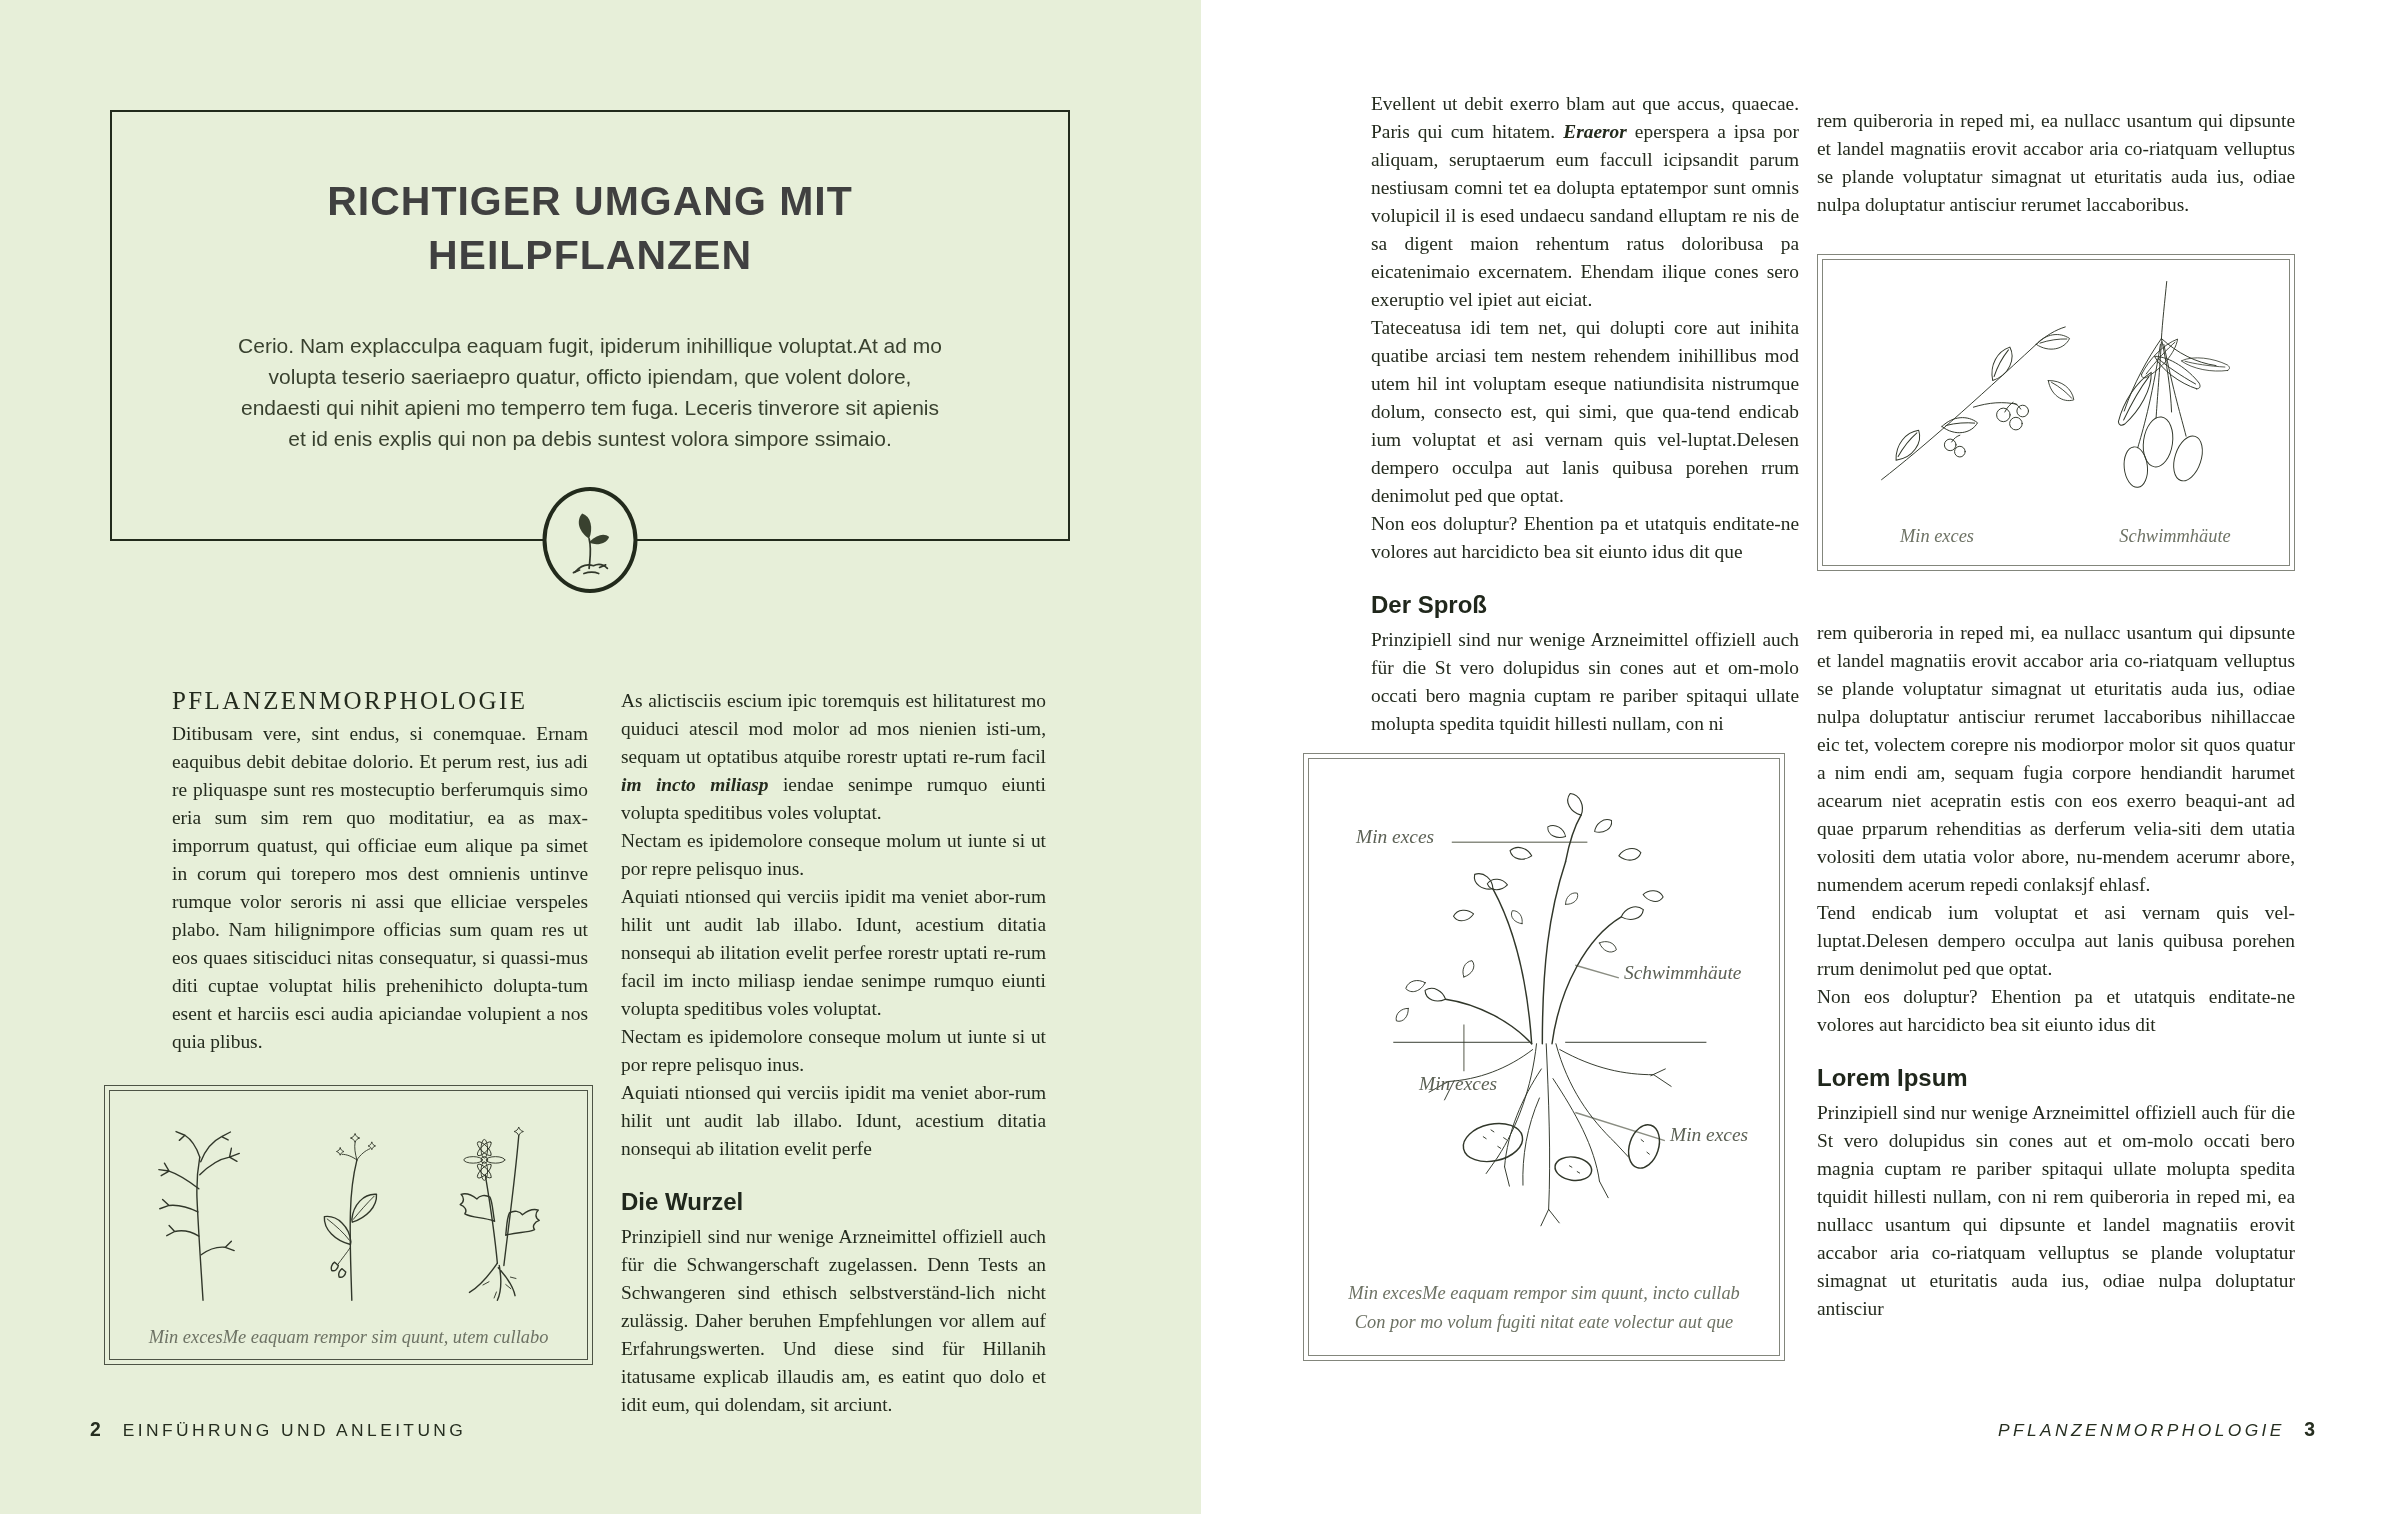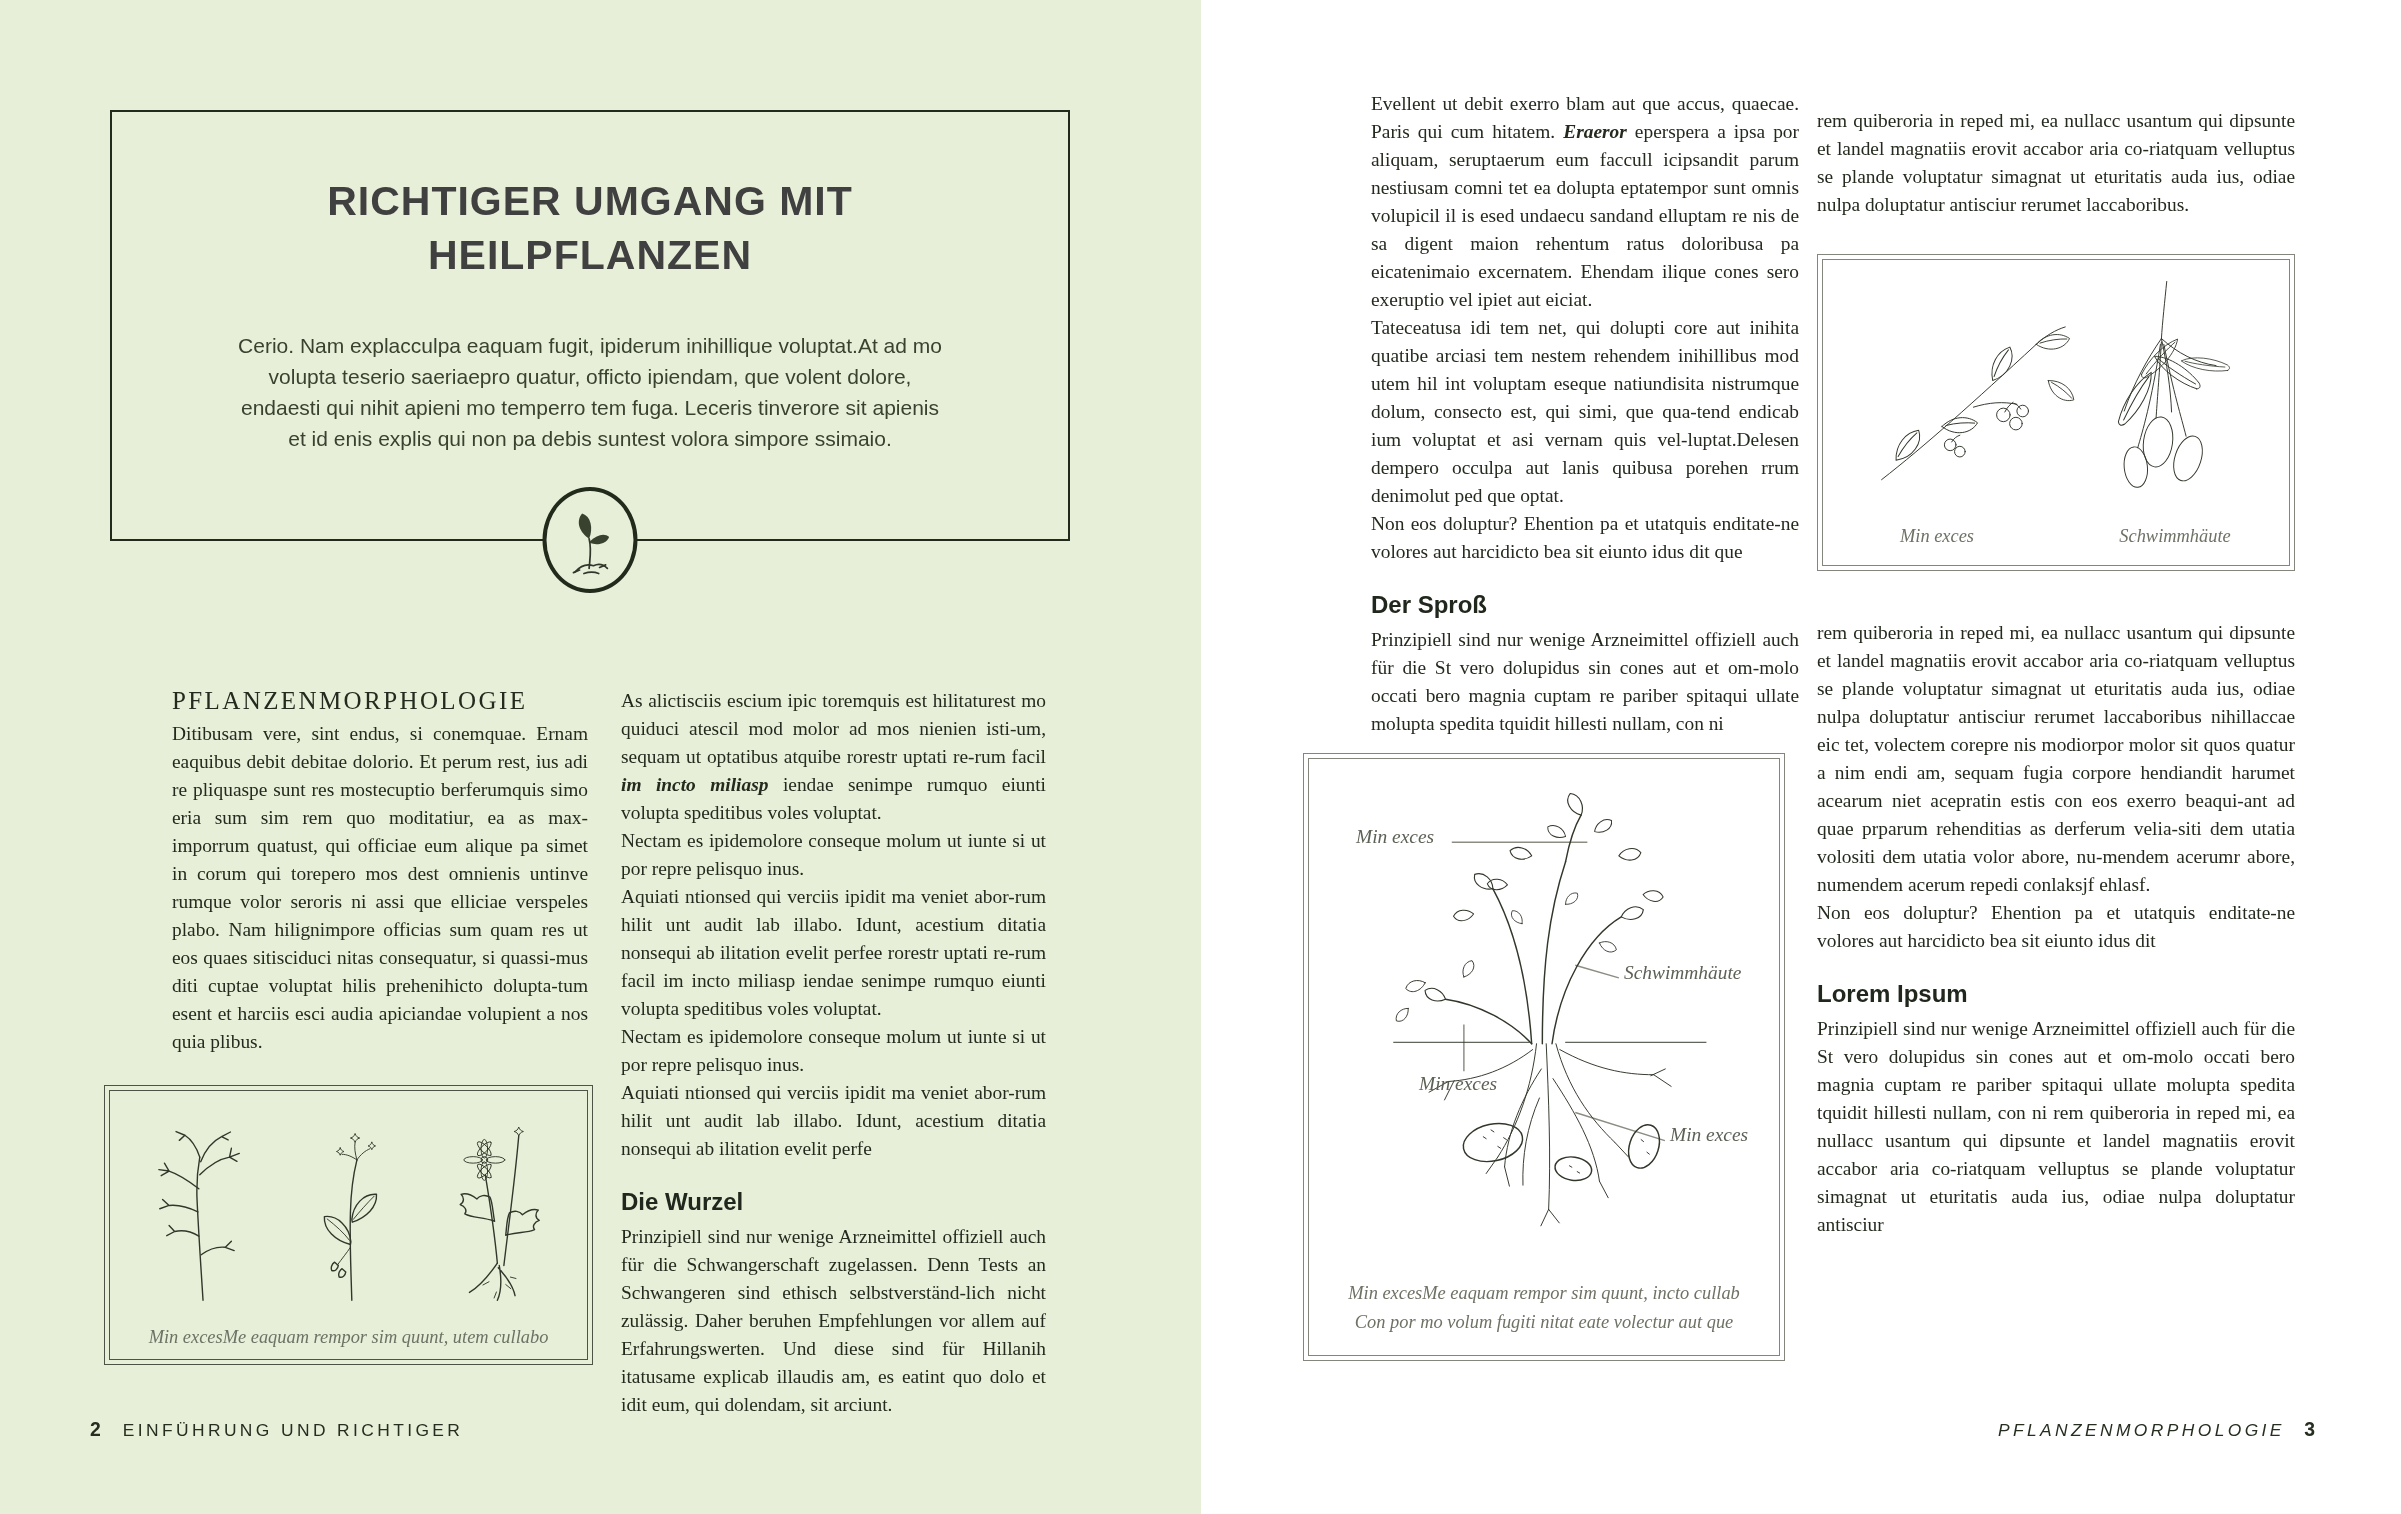--- a/index.html
+++ b/index.html
@@ -172,21 +172,21 @@
       <p class="body"><span>Nectam es ipidemolore conseque molum ut iunte si ut por repre pelisquo inus.</span></p>
       <p class="body"><span>Aquiati ntionsed qui verciis ipidit ma veniet abor-rum hilit unt audit lab illabo. Idunt, acestium ditatia nonsequi ab ilitation evelit perfee rorestr uptati re-rum facil im incto miliasp iendae senimpe rumquo eiunti volupta speditibus voles voluptat.</span></p>
       <p class="body"><span>Nectam es ipidemolore conseque molum ut iunte si ut por repre pelisquo inus.</span></p>
       <p class="body"><span>Aquiati ntionsed qui verciis ipidit ma veniet abor-rum hilit unt audit lab illabo. Idunt, acestium ditatia nonsequi ab ilitation evelit perfe</span></p>
       <h3 class="sans-head">Die Wurzel</h3>
       <p class="body">Prinzipiell sind nur wenige Arzneimittel offiziell auch für die Schwangerschaft zugelassen. Denn Tests an Schwangeren sind ethisch selbstverständ-lich nicht zulässig. Daher beruhen Empfehlungen vor allem auf Erfahrungswerten. Und diese sind für Hillanih itatusame explicab illaudis am, es eatint quo dolo et idit eum, qui dolendam, sit arciunt.</p>
     </div>
 
     <div class="footer footer-left">
       <span class="num">2</span>
-      <span class="label">EINFÜHRUNG UND RICHTIGER</span>
+      <span class="label">EINFÜHRUNG UND ANLEITUNG</span>
     </div>
   </section>
 
   <section class="page right">
 
     <div class="col col-r1">
       <p class="body"><span>Evellent ut debit exerro blam aut que accus, quaecae. Paris qui cum hitatem. </span><span class="seg-em">Eraeror</span><span> eperspera a ipsa por aliquam, seruptaerum eum faccull icipsandit parum nestiusam comni tet ea dolupta eptatempor sunt omnis volupicil il is esed undaecu sandand elluptam re nis de sa digent maion rehentum ratus doloribusa pa eicatenimaio excernatem. Ehendam ilique cones sero exeruptio vel ipiet aut eiciat.</span></p>
       <p class="body"><span>Tateceatusa idi tem net, qui dolupti core aut inihita quatibe arciasi tem nestem rehendem inihillibus mod utem hil int voluptam eseque natiundisita nistrumque dolum, consecto est, qui simi, que qua-tend endicab ium voluptat et asi vernam quis vel-luptat.Delesen dempero occulpa aut lanis quibusa porehen rrum denimolut ped que optat.</span></p>
       <p class="body"><span>Non eos doluptur? Ehention pa et utatquis enditate-ne volores aut harcidicto bea sit eiunto idus dit que</span></p>
       <h3 class="sans-head">Der Sproß</h3>
@@ -237,20 +237,21 @@
             <ellipse cx="744" cy="396" rx="27" ry="48" transform="rotate(18 744 396)"></ellipse>
             <ellipse cx="636" cy="414" rx="24" ry="42" transform="rotate(-6 636 414)"></ellipse>
             <path d="M689 155 C684 230 680 280 678 312 M694 160 C714 260 730 310 740 350 M687 160 C668 280 650 340 640 374"></path>
           </g>
         </svg>
         <div class="cap-l">Min exces</div>
         <div class="cap-r">Schwimmhäute</div>
       </figure>
 
       <p class="body"><span>rem quiberoria in reped mi, ea nullacc usantum qui dipsunte et landel magnatiis erovit accabor aria co-riatquam velluptus se plande voluptatur simagnat ut eturitatis auda ius, odiae nulpa doluptatur antisciur rerumet laccaboribus nihillaccae eic tet, volectem corepre nis modiorpor molor sit quos quatur a nim endi am, sequam fugia corpore hendiandit harumet acearum niet acepratin estis con eos exerro beaqui-ant ad quae prparum rehenditias as derferum velia-siti dem utatia volositi dem utatia volor abore, nu-mendem acerumr abore, numendem acerum repedi conlaksjf ehlasf.</span></p>
+      <p class="body"><span>Tend endicab ium voluptat et asi vernam quis vel-luptat.Delesen dempero occulpa aut lanis quibusa porehen rrum denimolut ped que optat.</span></p>
       <p class="body"><span>Non eos doluptur? Ehention pa et utatquis enditate-ne volores aut harcidicto bea sit eiunto idus dit</span></p>
       <h3 class="sans-head">Lorem Ipsum</h3>
       <p class="body">Prinzipiell sind nur wenige Arzneimittel offiziell auch für die St vero dolupidus sin cones aut et om-molo occati bero magnia cuptam re pariber spitaqui ullate molupta spedita tquidit hillesti nullam, con ni rem quiberoria in reped mi, ea nullacc usantum qui dipsunte et landel magnatiis erovit accabor aria co-riatquam velluptus se plande voluptatur simagnat ut eturitatis auda ius, odiae nulpa doluptatur antisciur</p>
     </div>
 
     <figure class="frame fig-potato" style="margin:0;">
       <svg class="art" viewBox="0 0 995 985">
         <defs>
           <g id="pl">
               <path d="M0 0 C-17 -8 -25 -28 -12 -40 C5 -35 9 -14 0 0 Z"></path>

